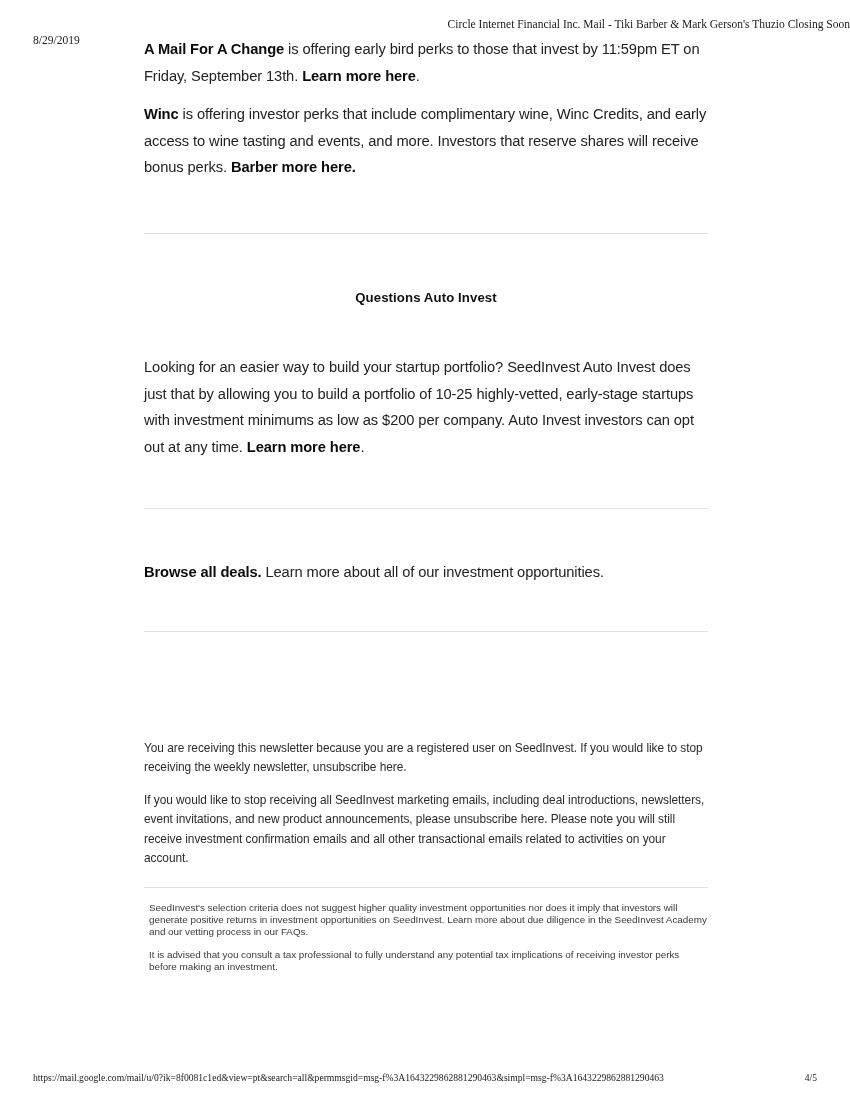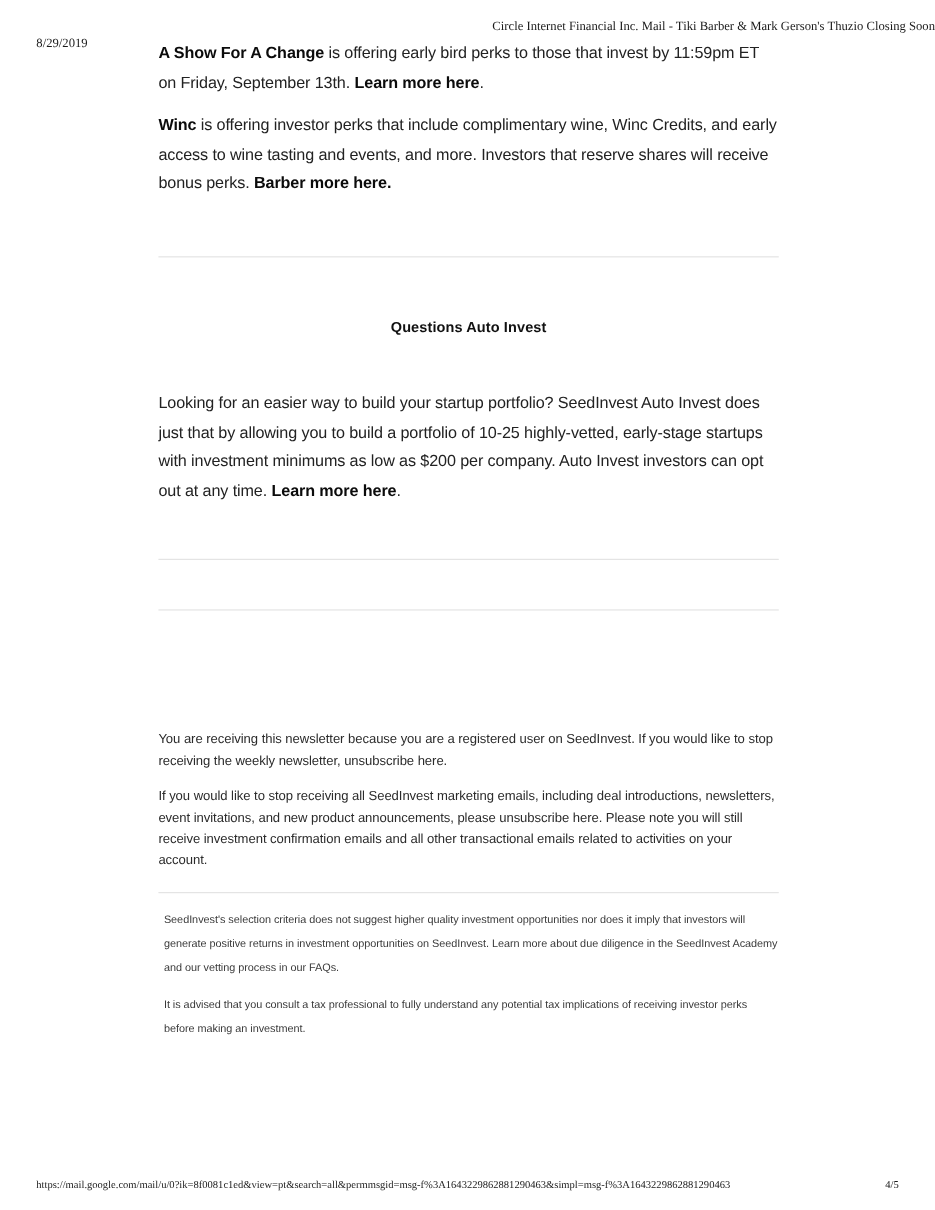--- a/index.html
+++ b/index.html
@@ -95,21 +95,21 @@
   }
   .footer-note:last-child {
     margin-bottom: 0;
   }
 
   .disclaimer-block {
     padding-left: 5px;
   }
   .disclaimer {
     font-size: 9.9px;
-    line-height: 22px;
+    line-height: 12px;
     color: #3a3a3a;
     margin: 0 0 11px 0;
     letter-spacing: -0.03px;
   }
   .disclaimer:last-child {
     margin-bottom: 0;
   }
 
   
   .print-footer {
@@ -139,37 +139,40 @@
 <body>
 
 <div class="print-header">
   <span class="date">8/29/2019</span>
   <span class="doc-title">Circle Internet Financial Inc. Mail - Tiki Barber &amp; Mark Gerson's Thuzio Closing Soon</span>
 </div>
 
 <div class="email-body">
 
   <p class="para">
-    <span class="b">A Show For A Change</span><span> is offering early bird perks to those that invest by 11:59pm ET on Friday, September 13th. </span><span class="b">Learn more here</span><span>.</span>
+    <span class="b">A Mail For A Change</span><span> is offering early bird perks to those that invest by 11:59pm ET on Friday, September 13th. </span><span class="b">Learn more here</span><span>.</span>
   </p>
 
   <p class="para" style="margin-bottom:0;">
     <span class="b">Winc</span><span> is offering investor perks that include complimentary wine, Winc Credits, and early access to wine tasting and events, and more. Investors that reserve shares will receive bonus perks. </span><span class="b">Barber more here.</span><span></span>
   </p>
 
   <div class="divider" style="margin-top:52px;"></div>
 
   <div class="section-heading" style="margin-top:56px;">Questions Auto Invest</div>
 
   <p class="para" style="margin-top:49px; margin-bottom:0;">
     <span>Looking for an easier way to build your startup portfolio? SeedInvest Auto Invest does just that by allowing you to build a portfolio of 10-25 highly-vetted, early-stage startups with investment minimums as low as $200 per company. Auto Invest investors can opt out at any time. </span><span class="b">Learn more here</span><span>.</span>
   </p>
 
   <div class="divider" style="margin-top:48px;"></div>
 
+  <p class="para" style="margin-top:50px; margin-bottom:0;">
+    <span class="b">Browse all deals.</span><span> Learn more about all of our investment opportunities.</span>
+  </p>
 
   <div class="divider" style="margin-top:45px;"></div>
 
 
   <div style="margin-top:107px;">
     <p class="footer-note">You are receiving this newsletter because you are a registered user on SeedInvest. If you would like to stop receiving the weekly newsletter, unsubscribe here.</p>
     <p class="footer-note">If you would like to stop receiving all SeedInvest marketing emails, including deal introductions, newsletters, event invitations, and new product announcements, please unsubscribe here. Please note you will still receive investment confirmation emails and all other transactional emails related to activities on your account.</p>
   </div>
 
   <div class="divider" style="margin-top:19px;"></div>

